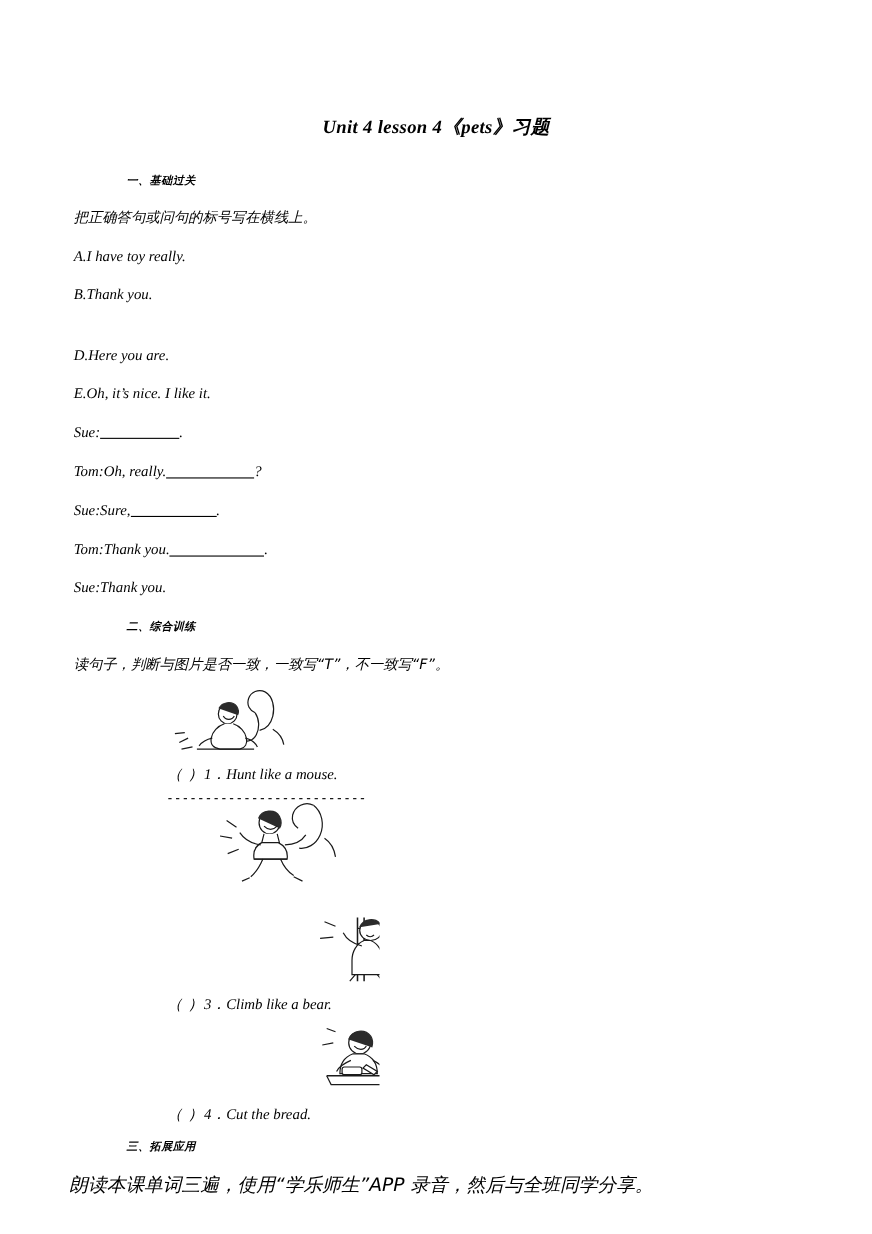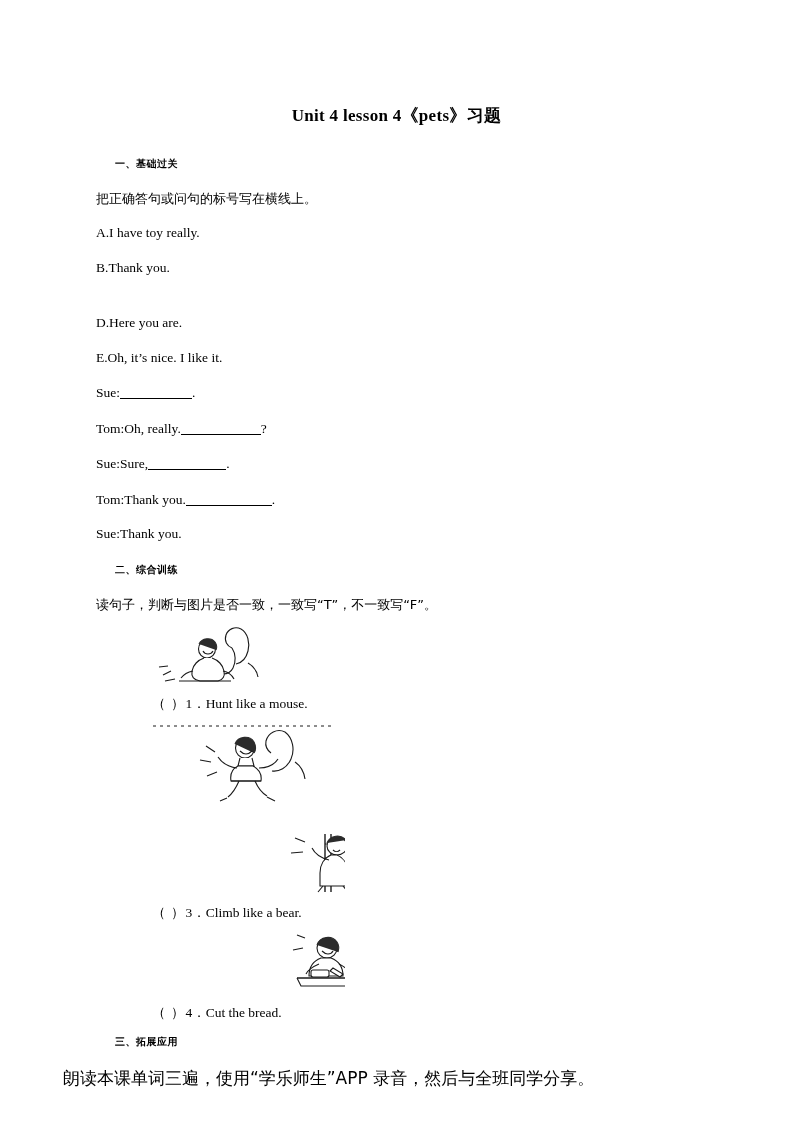--- a/index.html
+++ b/index.html
@@ -14,20 +14,21 @@
     color: #000000;
     position: relative;
     overflow: hidden;
   }
   .page {
     position: relative;
     width: 793px;
     height: 794px;
     box-sizing: border-box;
     padding: 0;
+    font-style: italic;
   }
   .doc-title {
     text-align: center;
     font-size: 17px;
     font-weight: bold;
     margin: 0;
     padding-top: 104px;
     letter-spacing: 0.3px;
   }
   .section-head {
@@ -36,21 +37,21 @@
     margin: 0;
     padding-left: 115px;
     letter-spacing: 0.5px;
   }
   .sec1 { padding-top: 30px; }
   .sec2 { padding-top: 22px; }
   .sec3 { padding-top: 16px; }
 
   .body-line {
     font-size: 13.5px;
-    padding-left: 96px;
+    padding-left: 67px;
     margin: 0;
     line-height: 1.0;
     white-space: pre-wrap;
   }
   .gap-lg { height: 21px; }
   .gap-sm { height: 12px; }
 
   .blank {
     display: inline-block;
     border-bottom: 1px solid #000;

